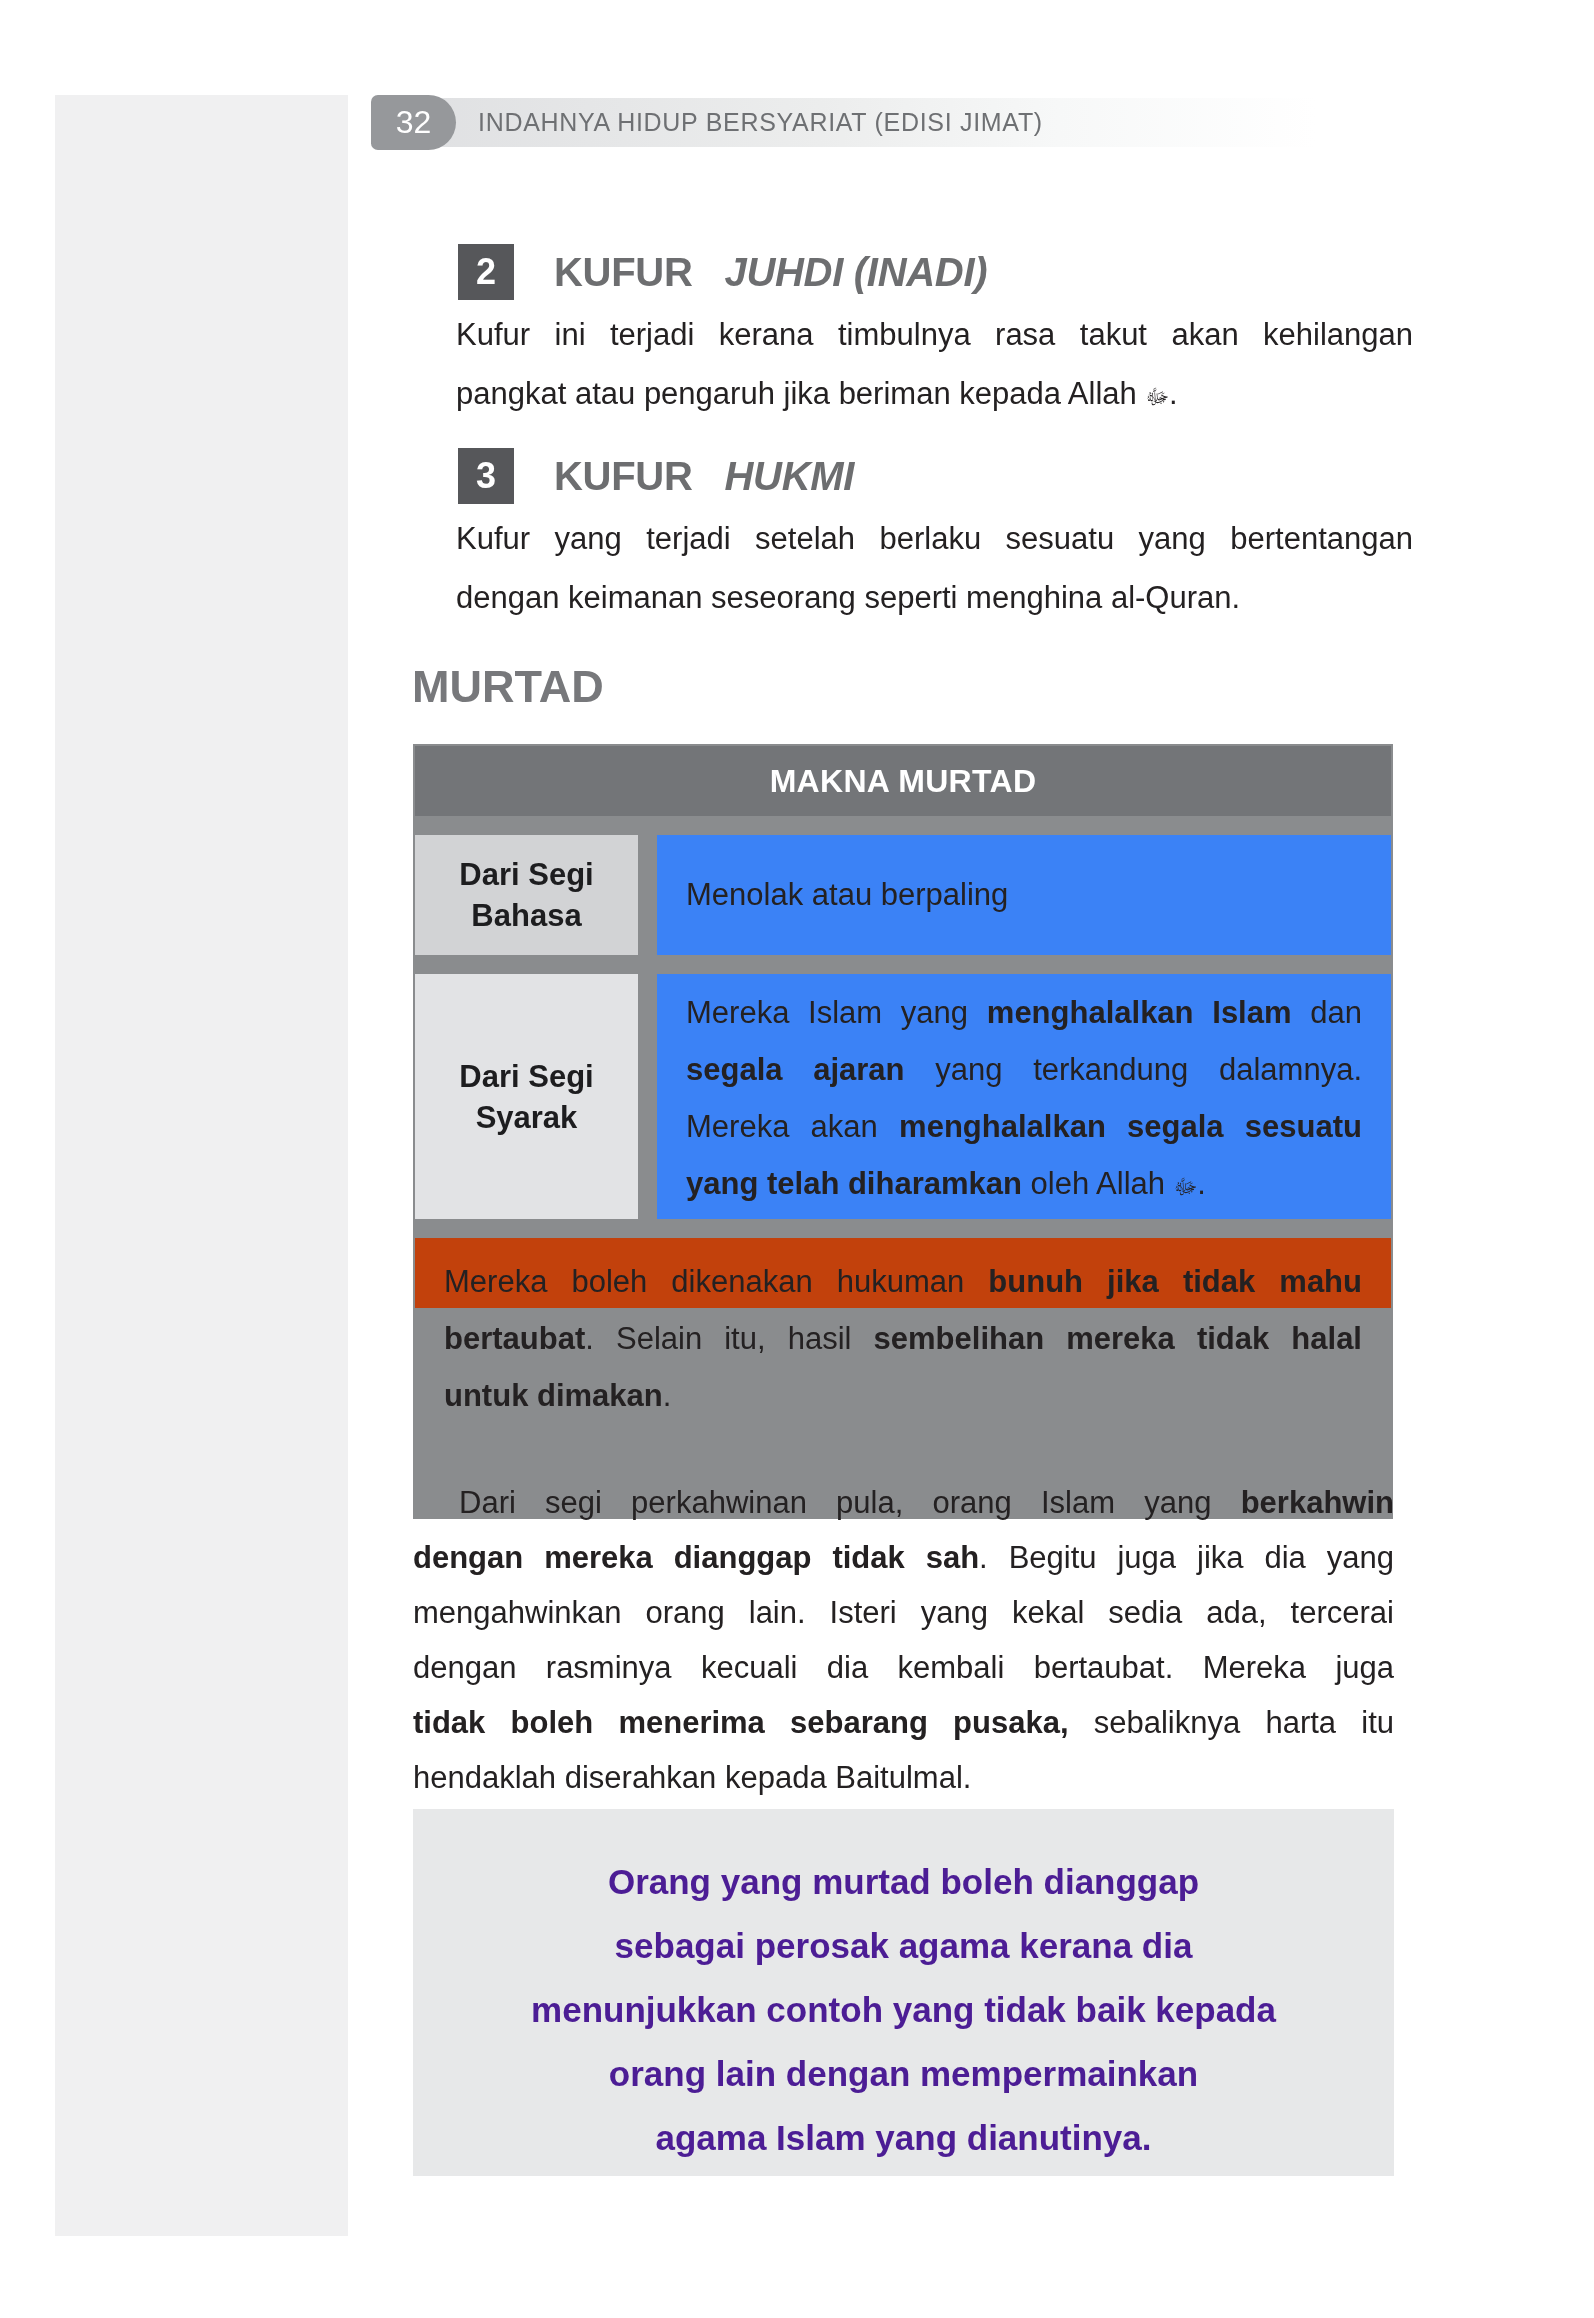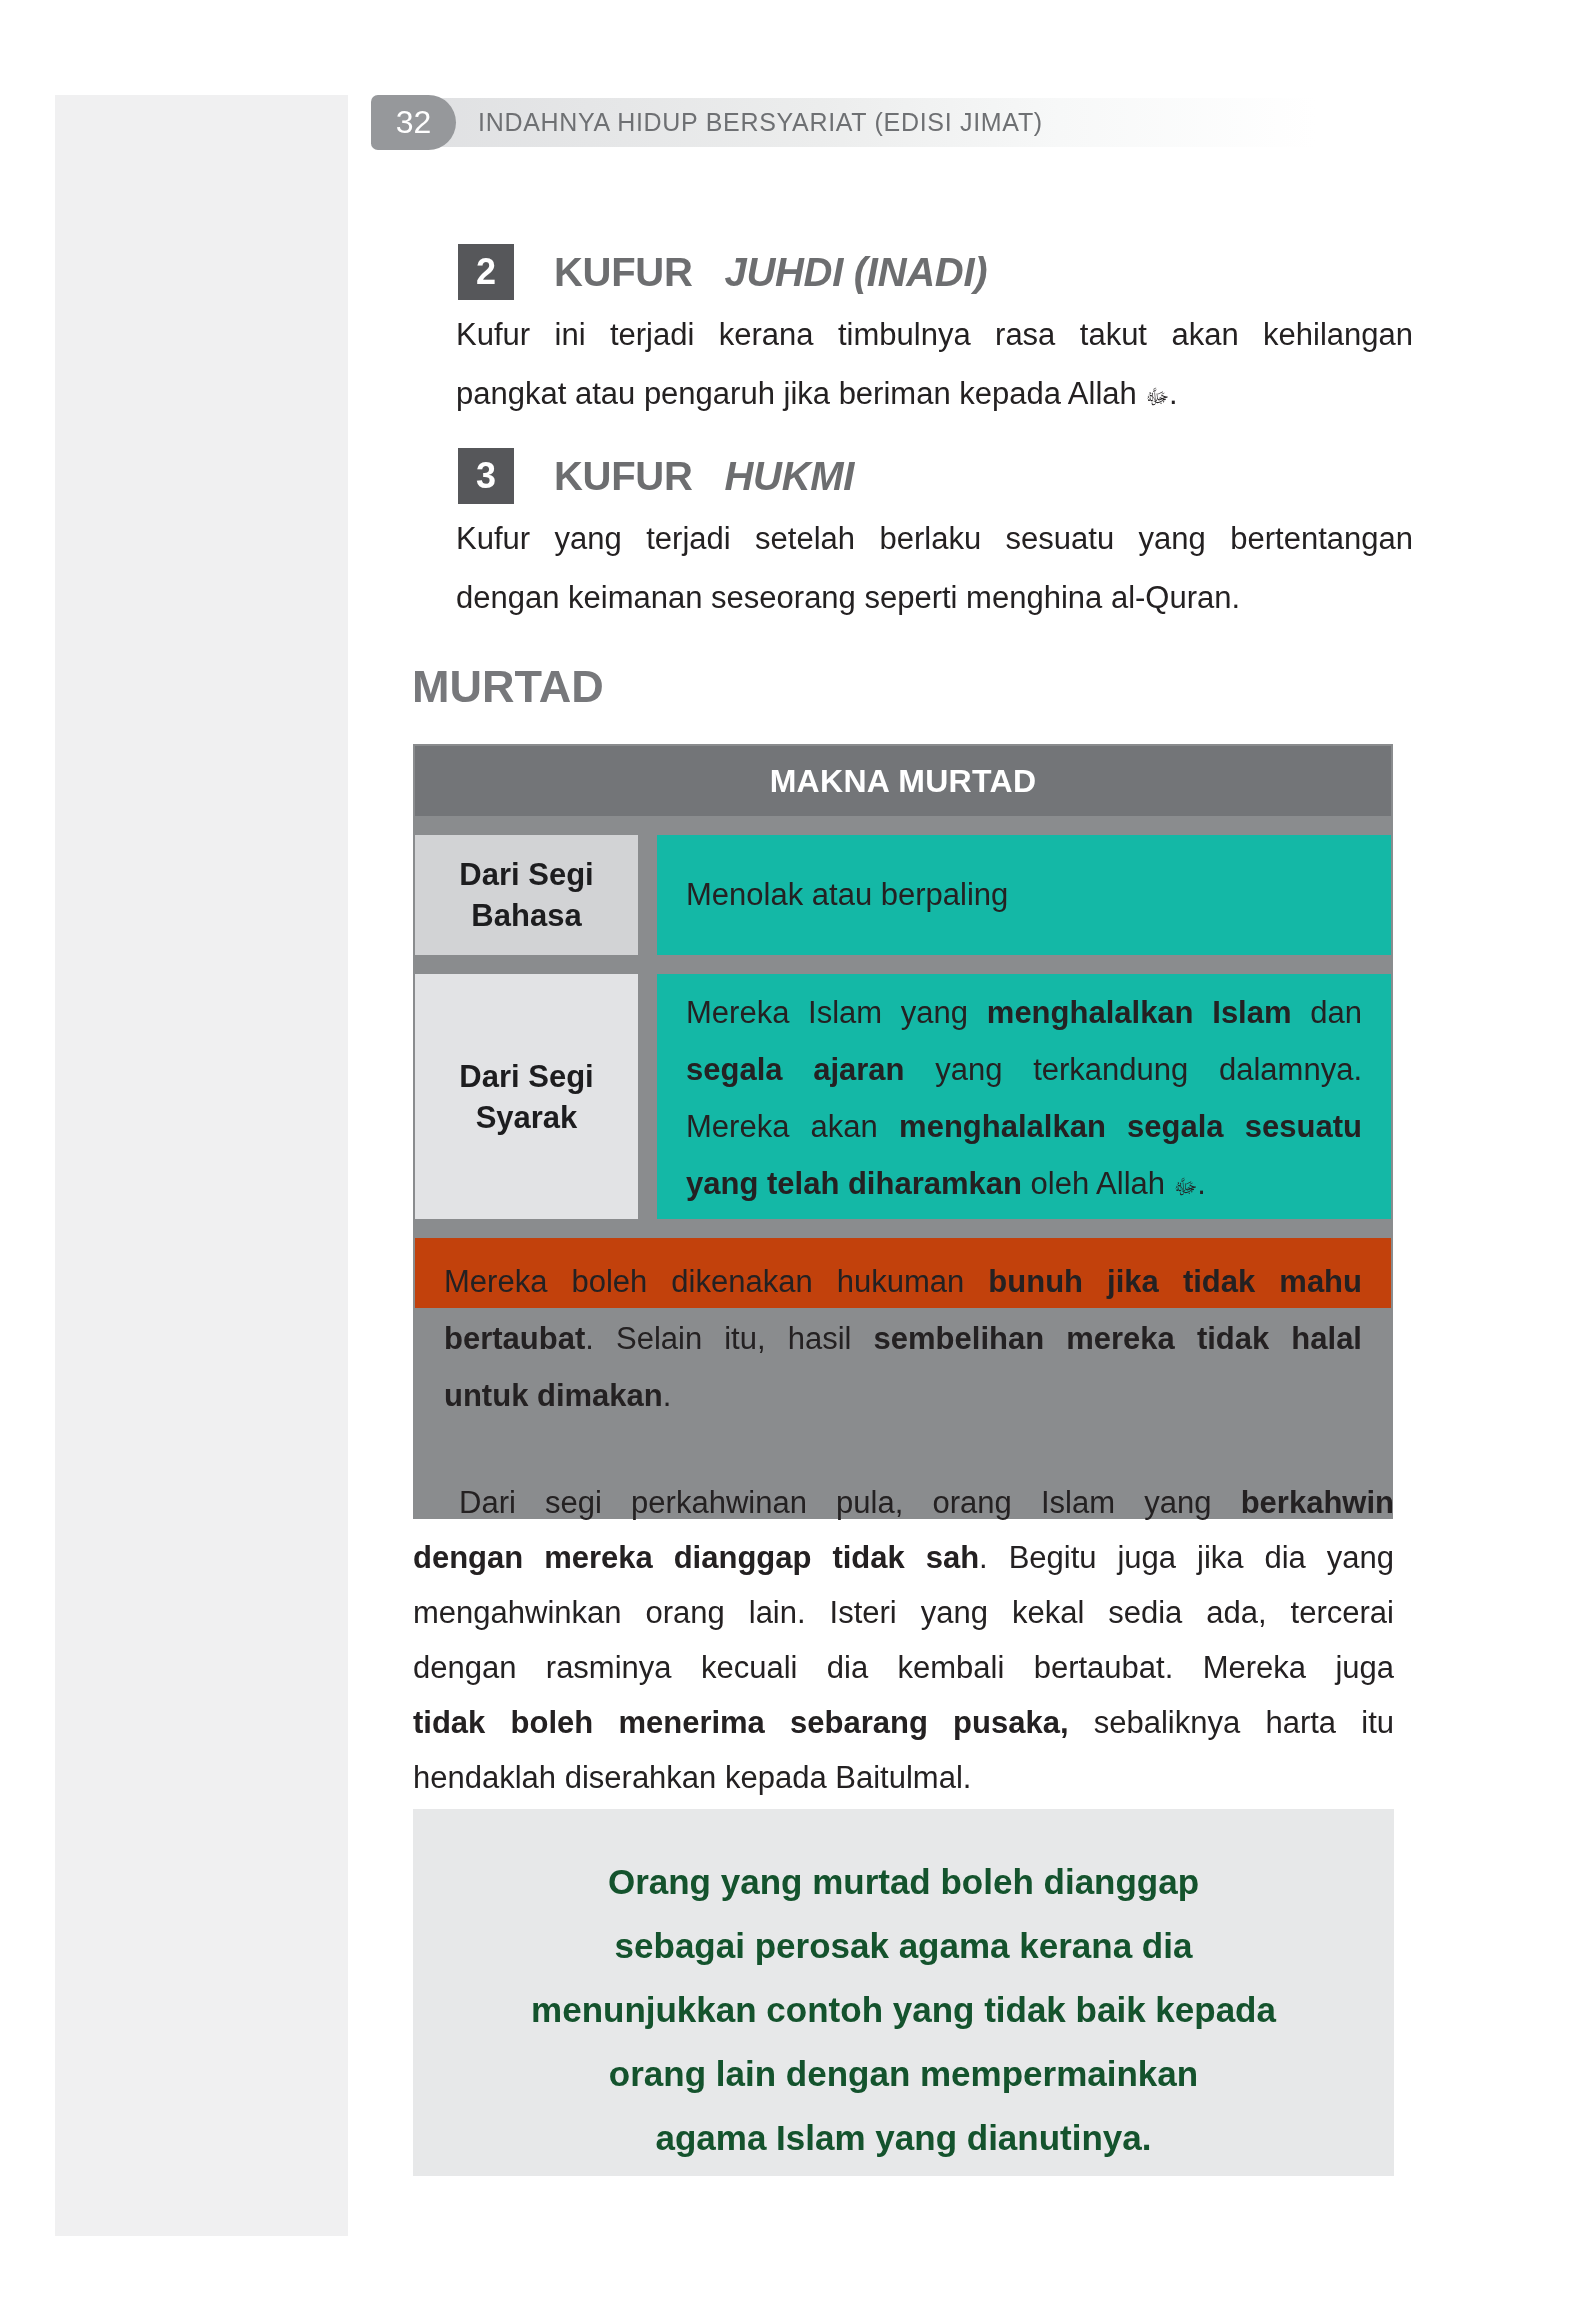--- a/index.html
+++ b/index.html
@@ -54,30 +54,30 @@
 
   .murtad-table{position:absolute;left:413px;top:744px;width:980px;
     background:var(--table-line);border:2.1px solid var(--table-line);
     display:grid;grid-template-columns:223px 1fr;grid-template-rows:70px 120px 245px 70px 190px;gap:19px;}
   .th{grid-column:1/3;background:var(--th-bg);color:#ffffff;font-size:32px;font-weight:700;
     display:flex;align-items:center;justify-content:center;letter-spacing:0.3px;}
   .label-cell{display:flex;flex-direction:column;justify-content:center;align-items:center;
     font-size:31px;font-weight:700;line-height:41px;color:#1d1d1f;text-align:center;}
   .label-cell.r1{background:var(--label-bg);}
   .label-cell.r2{background:var(--label-bg-alt);}
-  .content-cell{background:#14b8a6;padding:0 29px;font-size:31px;color:var(--body-text);}
+  .content-cell{background:#3b82f6;padding:0 29px;font-size:31px;color:var(--body-text);}
   .content-cell.r1c{display:flex;align-items:center;}
   .content-cell.r2c{padding-top:9.8px;line-height:57px;}
   .hukum-cell{grid-column:1/3;background:#c2410c;padding:15.4px 29px 0 29px;font-size:31px;line-height:57px;color:var(--body-text);}
 
   .para{position:absolute;left:413px;top:1475px;width:981px;font-size:31px;line-height:55px;color:var(--body-text);}
   .para .line.indent{text-indent:46px;}
 
   .quote{position:absolute;left:413px;top:1809px;width:981px;height:367px;background:var(--quote-bg);}
-  .quote-text{padding-top:41px;text-align:center;font-size:35px;font-weight:700;line-height:64px;color:#14532d;}
+  .quote-text{padding-top:41px;text-align:center;font-size:35px;font-weight:700;line-height:64px;color:#4c1d95;}
 </style>
 </head>
 <body>
 
 <div class="page">
 
   <div class="sidebar"></div>
 
   <div class="header-bar">
     <span class="header-title">INDAHNYA HIDUP BERSYARIAT (EDISI JIMAT)</span>

